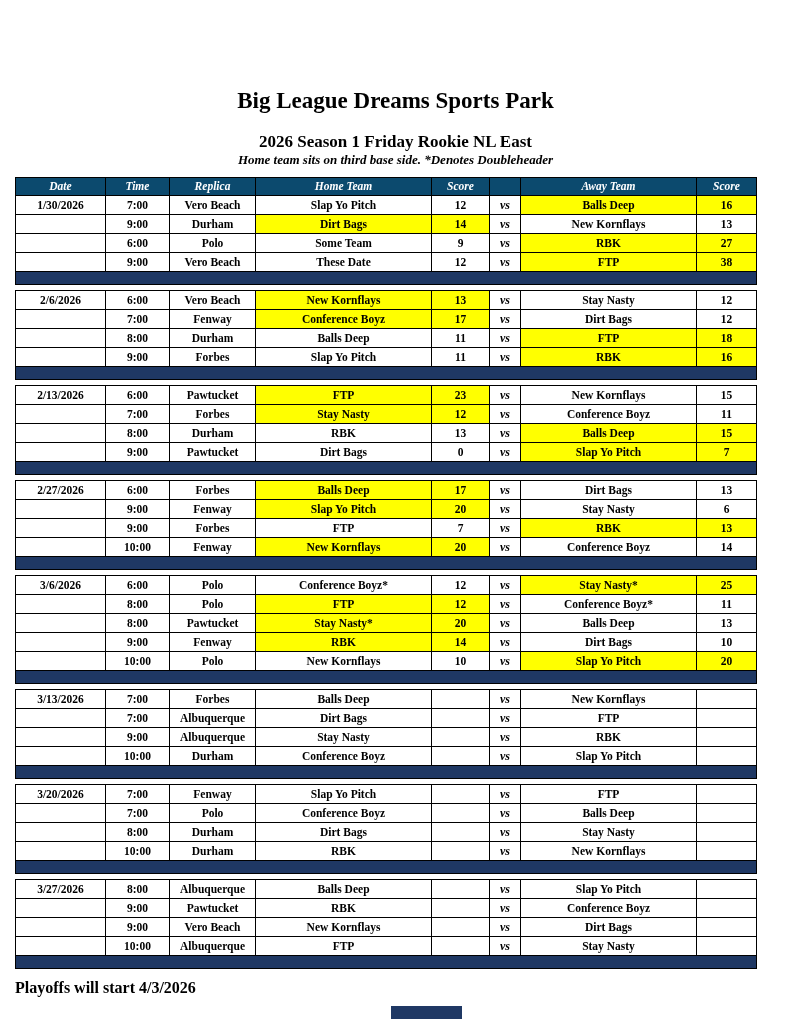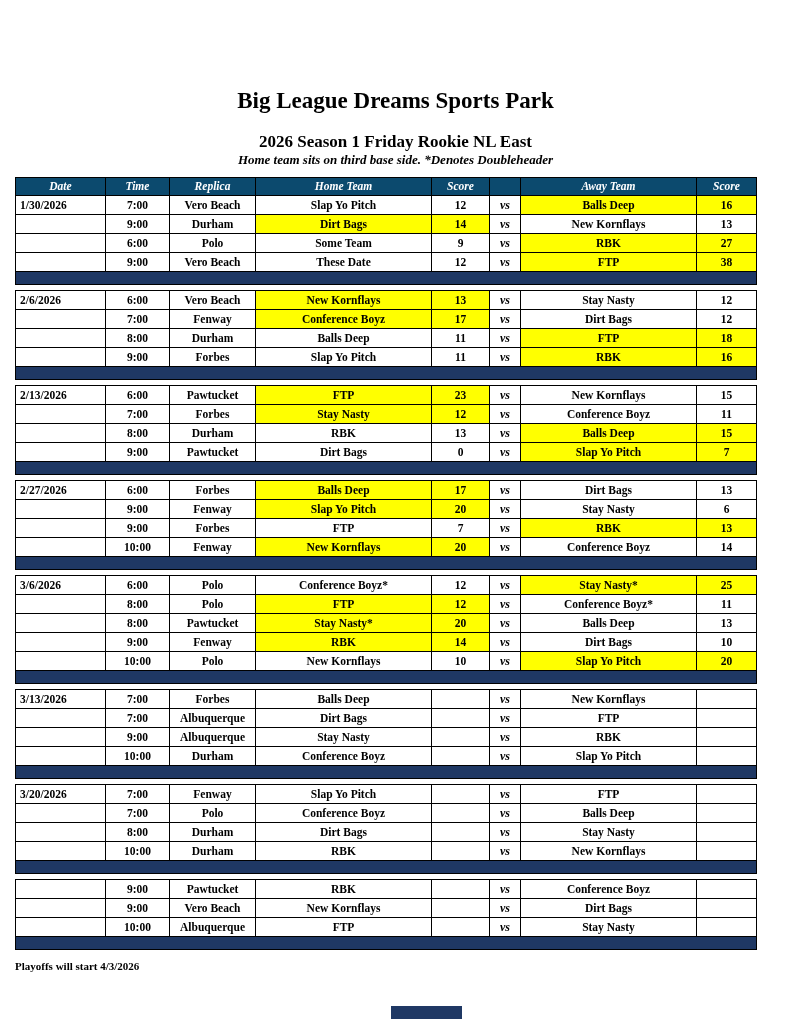--- a/index.html
+++ b/index.html
@@ -24,39 +24,39 @@
     white-space: nowrap;
     overflow: hidden;
   }
   .schedule thead th {
     background: #0c4a6e;
     color: #fff;
     height: 17px;
     line-height: 17px;
     font-style: italic;
   }
-  td.date { text-align: left; }
+  td.date { text-align: center; }
   td.hl { background: #FFFF00; }
   td.vs { font-style: italic; font-size: 12px; }
   tr.sep td {
     background: #1F3864;
     height: 13px;
     line-height: 13px;
     padding: 0;
     border-top: 1px solid #000;
     border-bottom: 1px solid #000;
   }
   tr.gap td {
     border: none;
     background: #fff;
     height: 6px;
     line-height: 6px;
     padding: 0;
   }
-  .playoffs { font-size: 11px; font-weight: bold; margin: 10px 0 0 15px; }
+  .playoffs { font-size: 16px; font-weight: bold; margin: 10px 0 0 15px; }
   .bottom-bar { position: absolute; left: 391px; top: 1006px; width: 71px; height: 13px; background: #1F3864; }
 </style>
 </head>
 <body>
 
 <div class="page">
 
   <div class="titles">
     <h1 class="title">Big League Dreams Sports Park</h1>
     <h2 class="subtitle">2026 Season 1 Friday Rookie NL East</h2>
@@ -413,20 +413,30 @@
           <td class="team">New Kornflays</td>
           <td class="score"></td>
         </tr>
         <tr class="sep">
           <td colspan="8"></td>
         </tr>
         <tr class="gap">
           <td colspan="8"></td>
         </tr>
         <tr>
+          <td class="date">3/27/2026</td>
+          <td class="time">8:00</td>
+          <td class="replica">Albuquerque</td>
+          <td class="team">Balls Deep</td>
+          <td class="score"></td>
+          <td class="vs">vs</td>
+          <td class="team">Slap Yo Pitch</td>
+          <td class="score"></td>
+        </tr>
+        <tr>
           <td class="date"></td>
           <td class="time">9:00</td>
           <td class="replica">Pawtucket</td>
           <td class="team">RBK</td>
           <td class="score"></td>
           <td class="vs">vs</td>
           <td class="team">Conference Boyz</td>
           <td class="score"></td>
         </tr>
         <tr>

